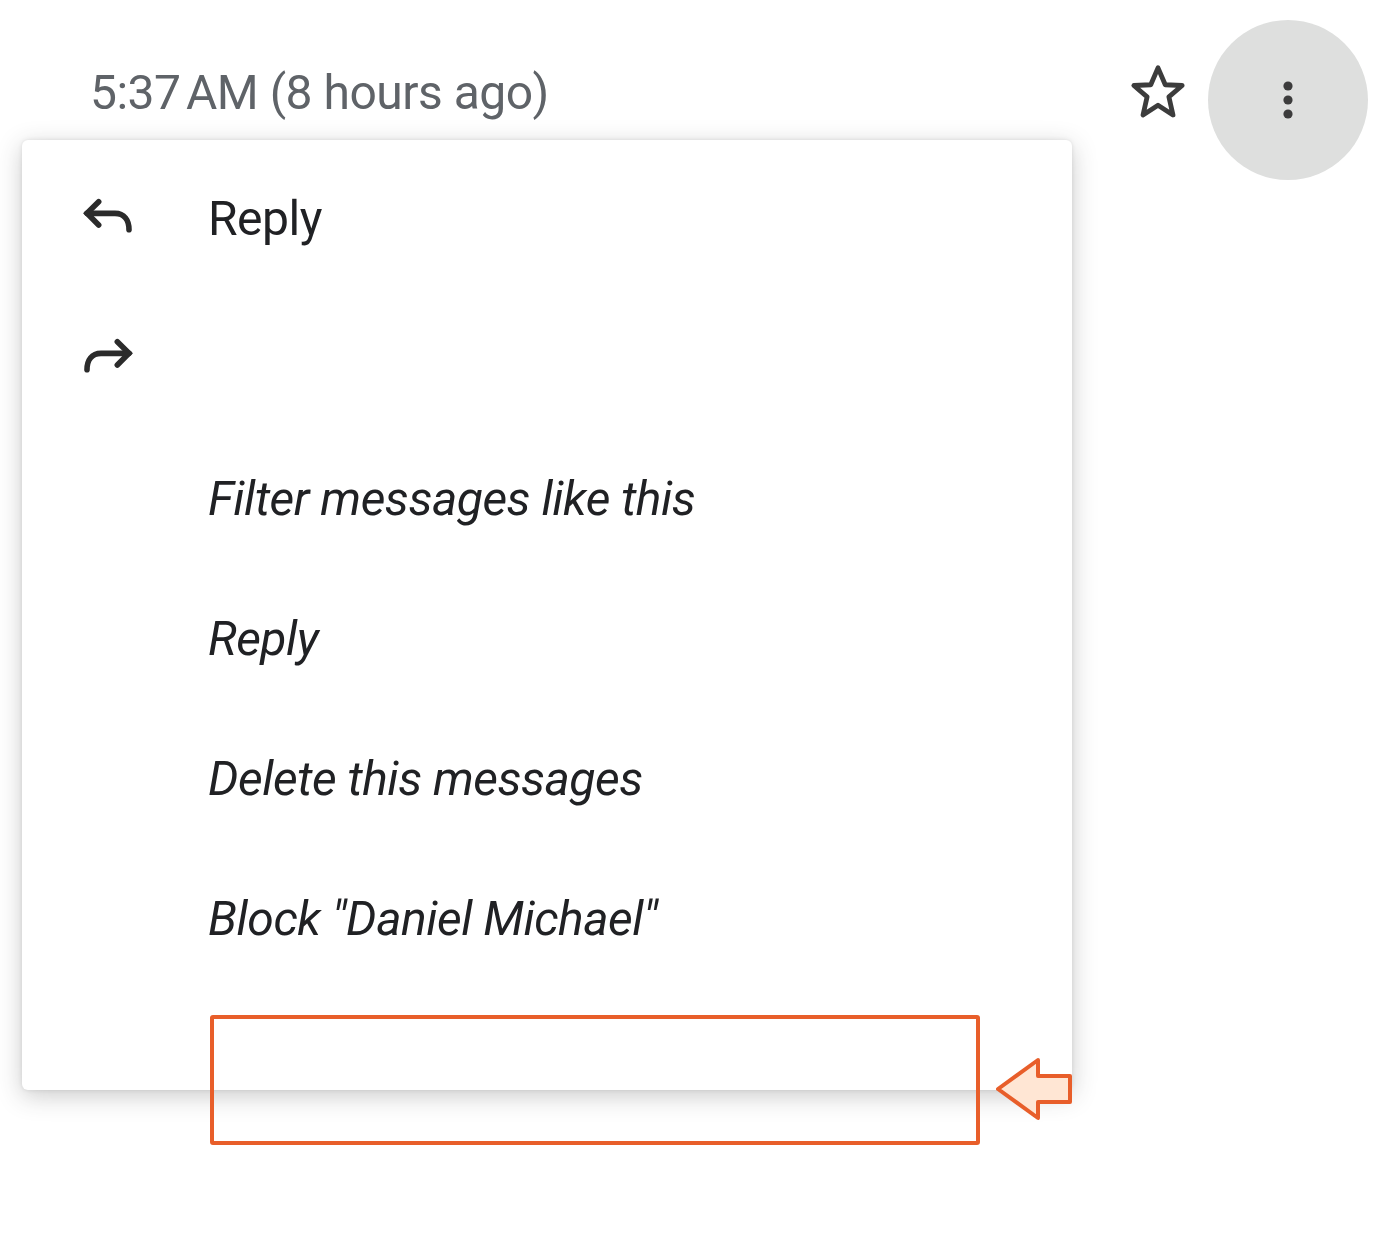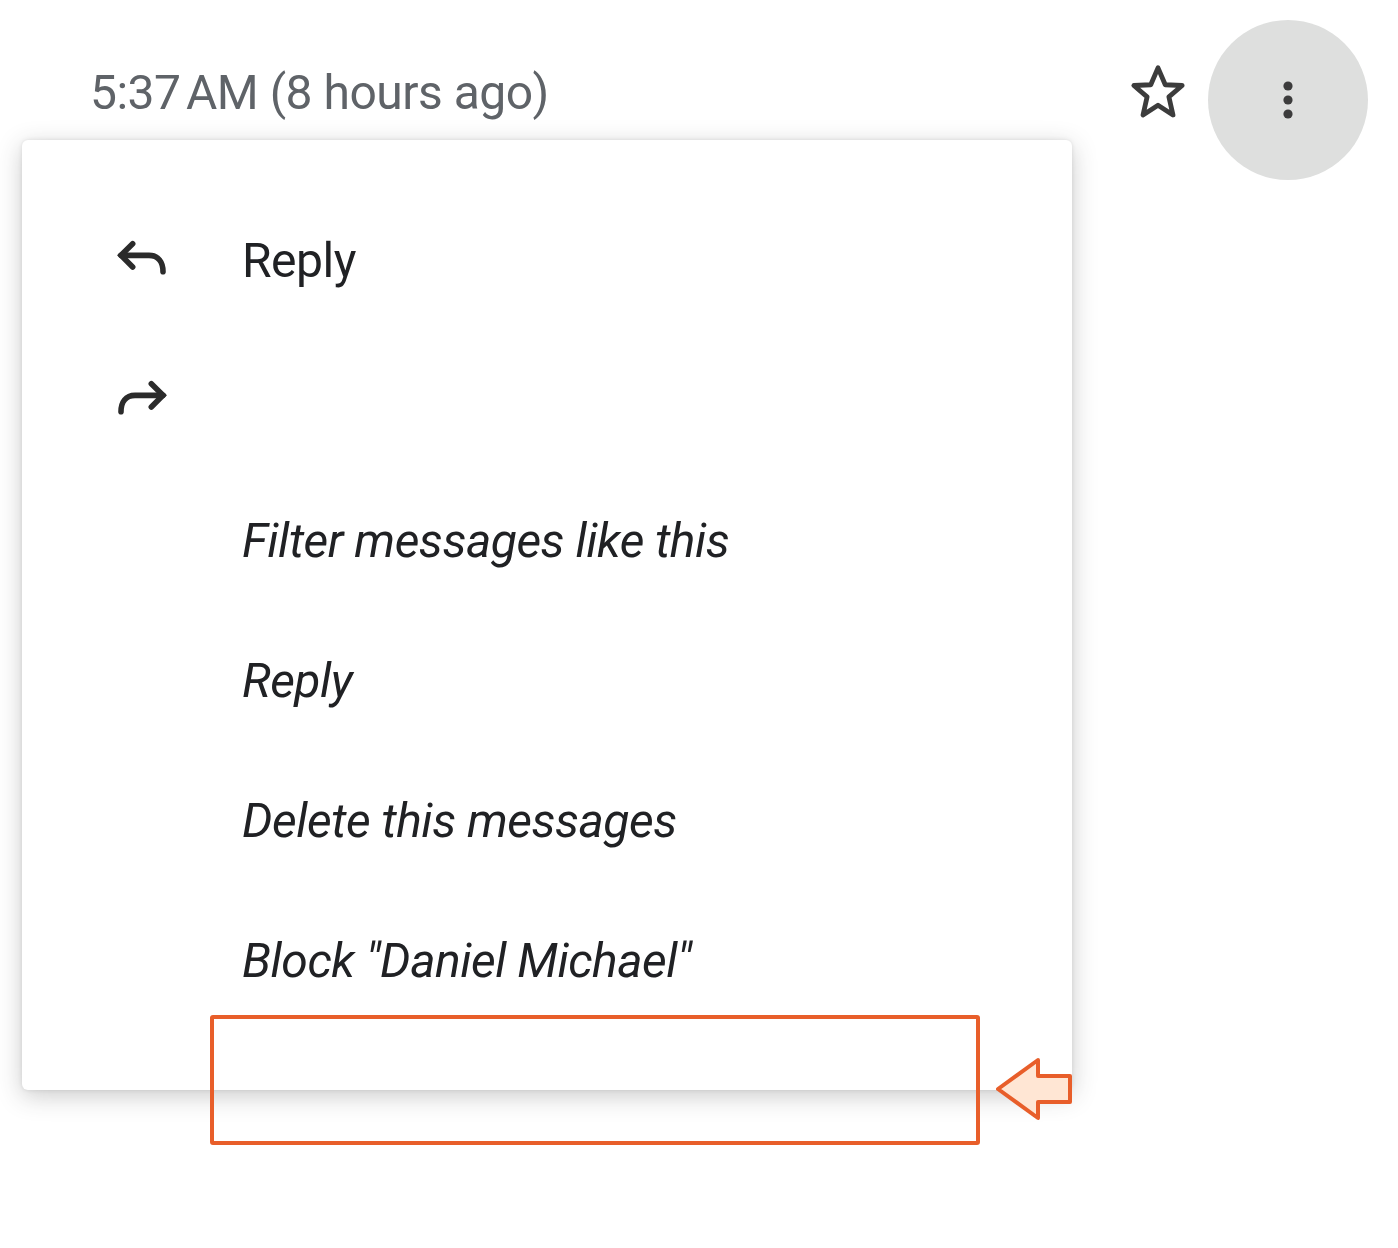--- a/index.html
+++ b/index.html
@@ -63,23 +63,23 @@
       width: 1050px;
       background: #fff;
       border-radius: 6px;
       box-shadow: 0 6px 24px rgba(50,50,50,0.25), 0 0 4px rgba(0,0,0,0.1);
       padding-top: 50px;
       padding-bottom: 60px;
       z-index: 5;
     }
     .menu-item {
       display: flex;
-      align-items: center;
+      align-items: flex-start;
       height: 140px;
-      padding-left: 90px;
+      padding-left: 56px;
       cursor: pointer;
     }
     .menu-icon {
       width: 60px;
       display: flex;
       align-items: center;
       justify-content: center;
       color: #2b2b2b;
       flex-shrink: 0;
       margin-right: 70px;

